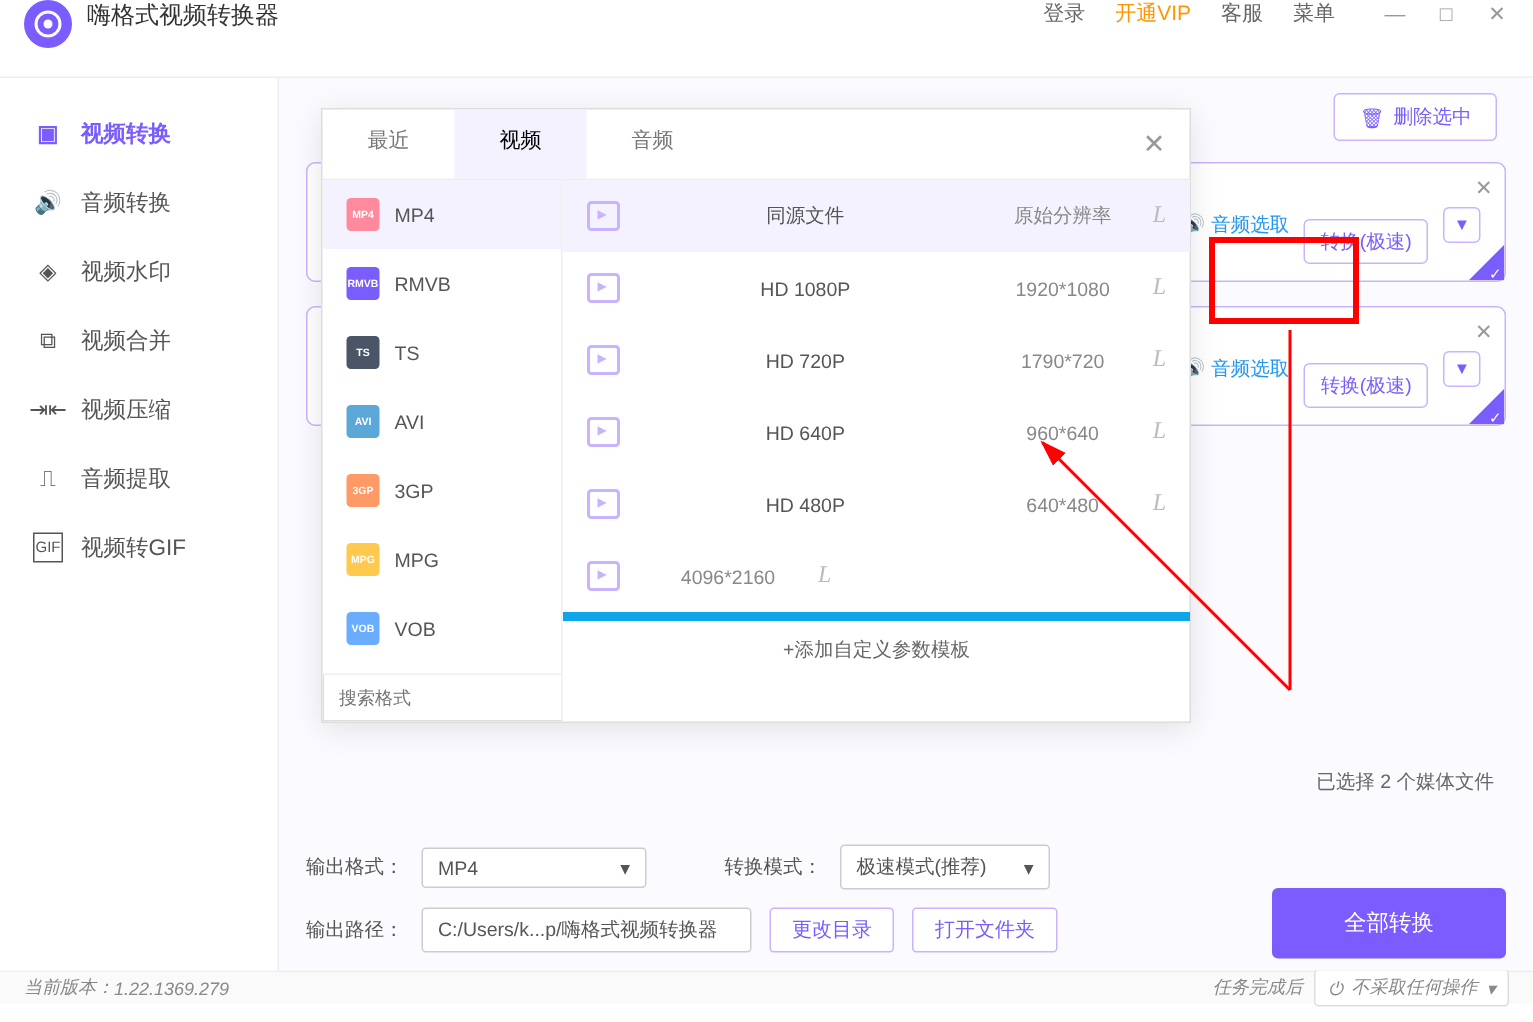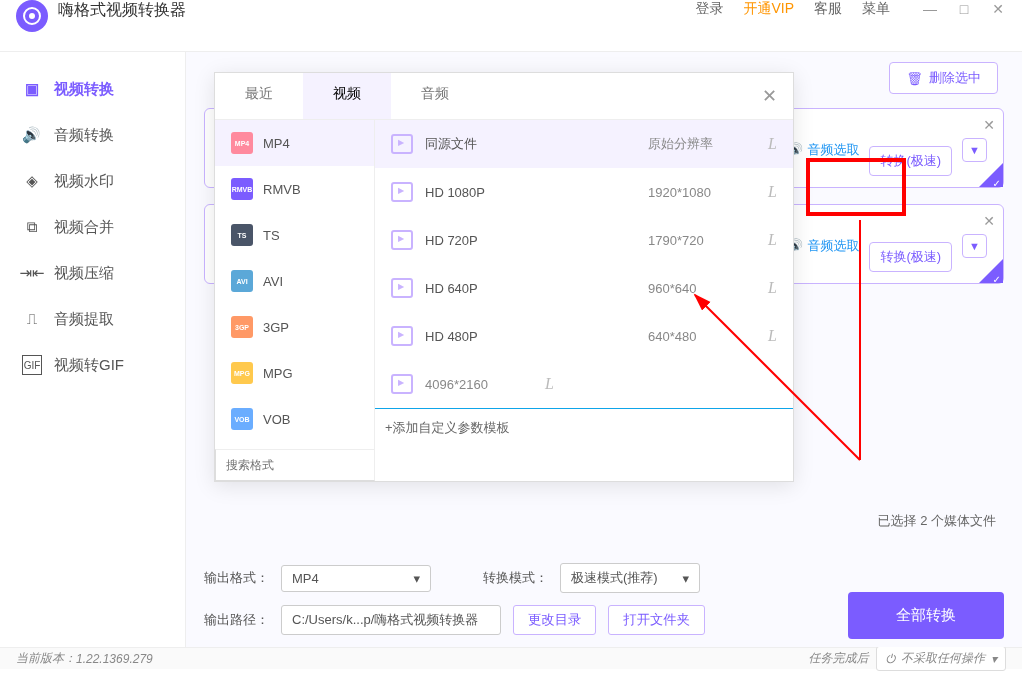--- a/index.html
+++ b/index.html
@@ -55,29 +55,29 @@
 .modal-tabs { display: flex; border-bottom: 1px solid #eee; }
 .modal-tab { padding: 12px 30px; font-size: 14px; color: #777; cursor: pointer; }
 .modal-tab.active { color: #000000; background: #f5f2ff; }
 .modal-close { margin-left: auto; padding: 12px 16px; color: #999; font-size: 18px; cursor: pointer; }
 .modal-body { flex: 1; display: flex; overflow: hidden; }
 .fmt-left { width: 160px; border-right: 1px solid #eee; overflow-y: auto; }
 .fmt-item { display: flex; align-items: center; gap: 10px; padding: 12px 16px; font-size: 13px; color: #555; cursor: pointer; }
 .fmt-item.active { background: #f5f2ff; }
 .fmt-ico { width: 22px; height: 22px; border-radius: 3px; display: flex; align-items: center; justify-content: center; color: #fff; font-size: 7px; font-weight: bold; }
 .fmt-right { flex: 1; overflow-y: auto; }
-.res-item { display: flex; align-items: center; padding: 14px 16px; font-size: 13px; color: #555; cursor: pointer; }
+.res-item { display: flex; align-items: center; padding: 14px 16px; font-size: 13px; color: #555; cursor: pointer; text-align: center; }
 .res-item.active { background: #f5f2ff; }
 .res-ico { width: 22px; height: 20px; border: 2px solid #c9b3ff; border-radius: 3px; margin-right: 12px; position: relative; }
 .res-ico::after { content: '▶'; color: #c9b3ff; font-size: 8px; position: absolute; left: 5px; top: 2px; }
 .res-name { flex: 1; }
 .res-size { width: 120px; color: #888; }
 .res-edit { color: #bbb; font-style: italic; cursor: pointer; font-family: serif; font-size: 16px; }
 .fmt-search { border: 1px solid #ddd; border-top: 1px solid #eee; padding: 8px 10px; font-size: 12px; color: #aaa; }
-.add-custom { text-align: left; padding: 10px; font-size: 13px; color: #666; border-top: 1px solid #0ea5e9; cursor: pointer; }
+.add-custom { text-align: center; padding: 10px; font-size: 13px; color: #666; border-top: 6px solid #0ea5e9; cursor: pointer; }
 
 svg.arrow { position: absolute; z-index: 250; pointer-events: none; }
 </style>
 </head>
 <body>
 
 <div class="titlebar">
   <div class="logo">
       <div class="logo-inner"></div>
     </div>

